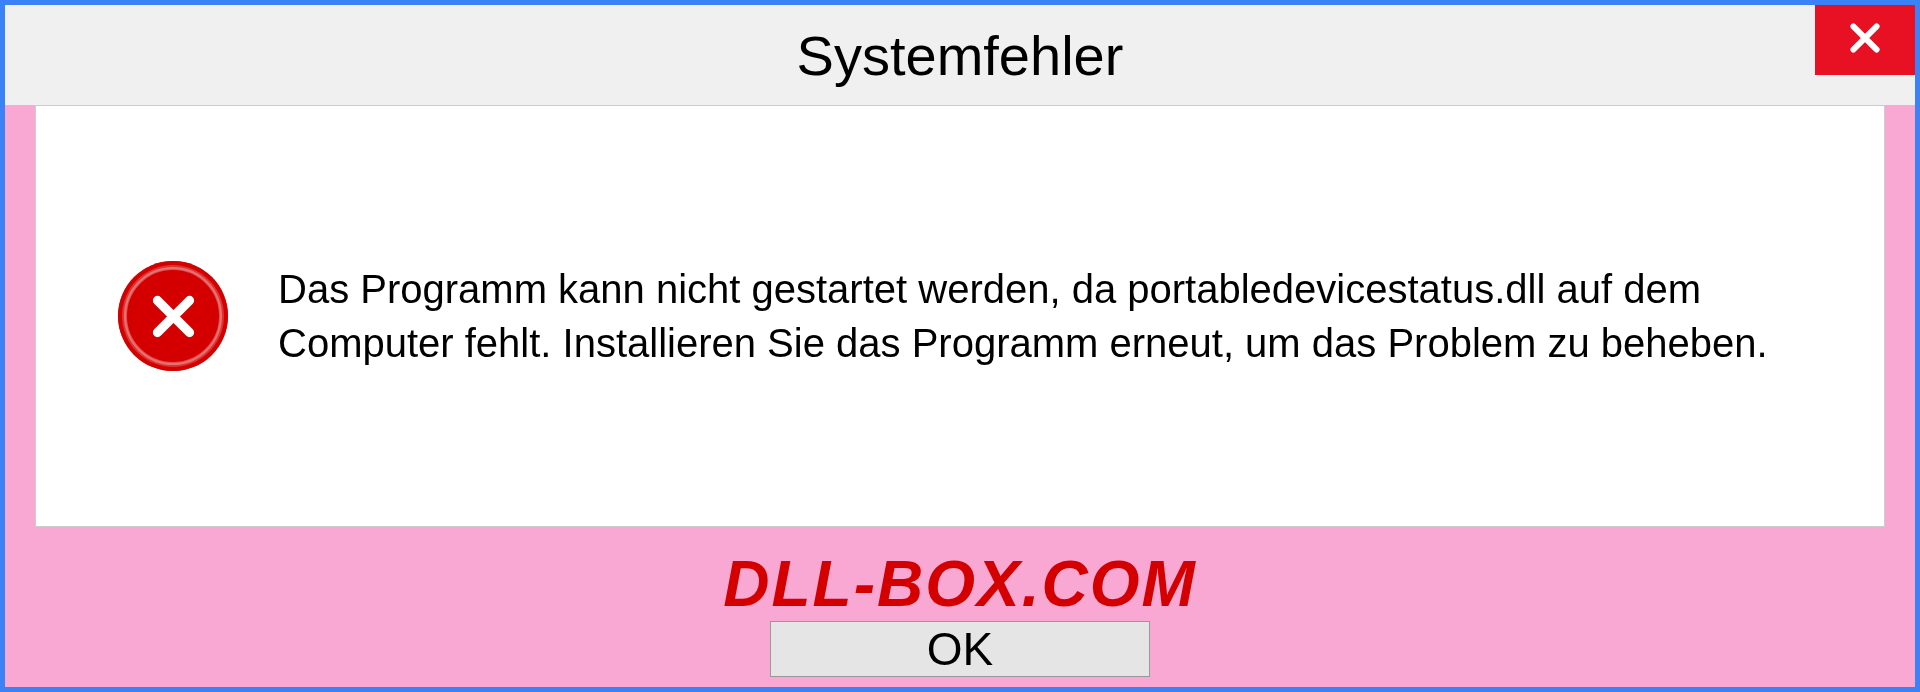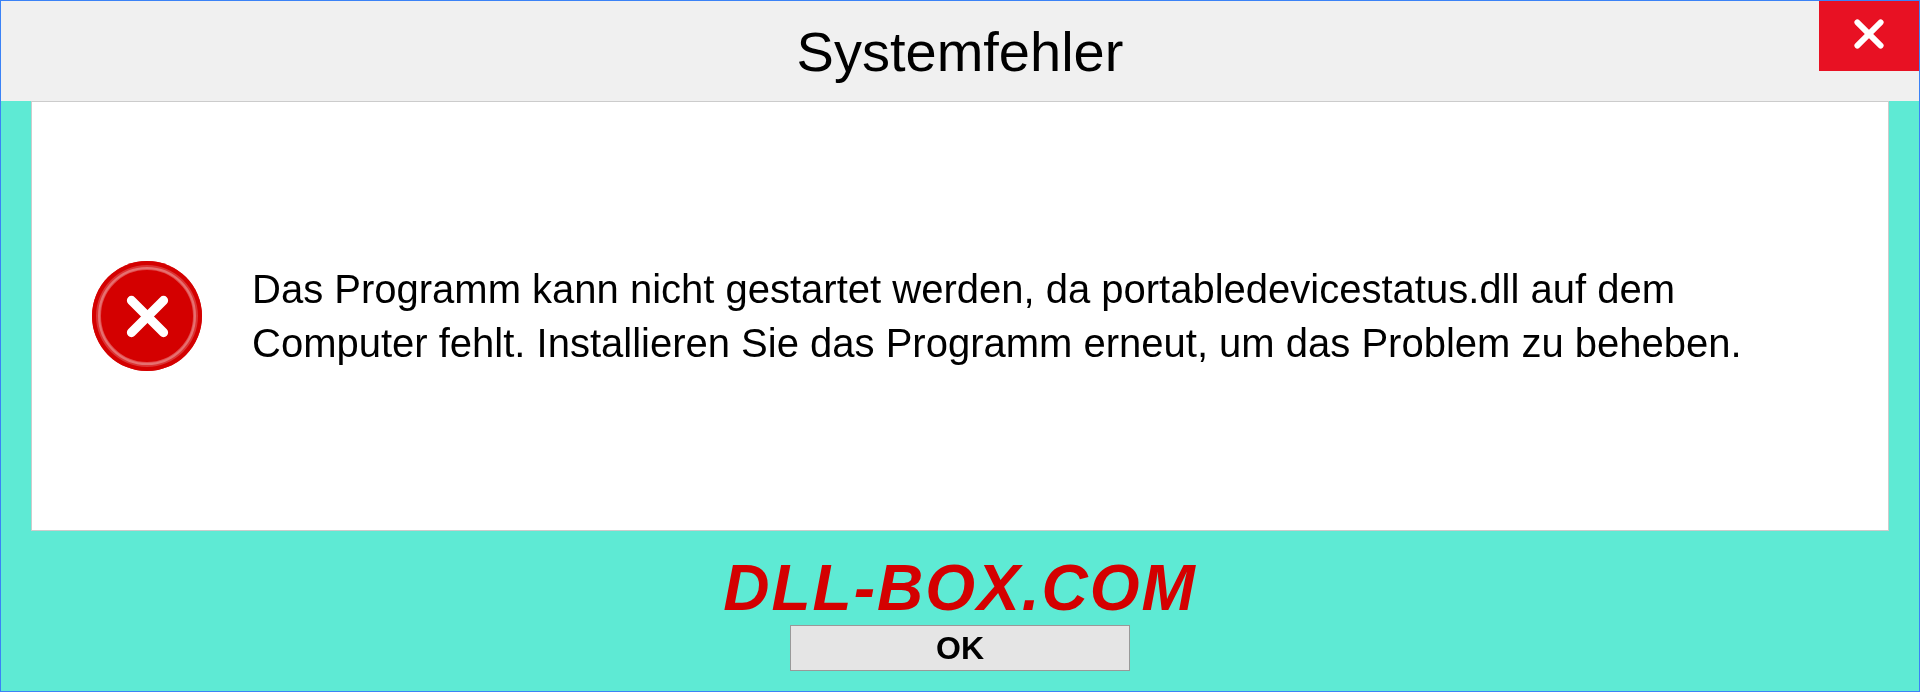--- a/index.html
+++ b/index.html
@@ -10,22 +10,22 @@
     body {
       font-family: "Segoe UI", Tahoma, Arial, sans-serif;
       background: #fff;
       width: 1920px;
       height: 692px;
       overflow: hidden;
     }
     .dialog {
       width: 100%;
       height: 100%;
-      background: #5eead4;
-      border: 1px solid #3b82f6;
+      background: #f9a8d4;
+      border: 5px solid #3b82f6;
       position: relative;
       display: flex;
       flex-direction: column;
     }
     .titlebar {
       height: 100px;
       display: flex;
       align-items: center;
       justify-content: center;
       position: relative;
@@ -52,21 +52,21 @@
       width: 40px;
       height: 40px;
     }
     .content-panel {
       margin: 0 30px 20px 30px;
       background: #fff;
       border: 1px solid #ccc;
       flex: 1;
       display: flex;
       align-items: center;
-      padding: 60px 80px 60px 60px;
+      padding: 60px 80px 60px 82px;
     }
     .error-icon-wrap {
       flex: 0 0 auto;
       margin-right: 50px;
     }
     .error-icon {
       width: 110px;
       height: 110px;
       border-radius: 50%;
       background: #d40000;
@@ -104,32 +104,31 @@
     }
     .watermark {
       font-size: 64px;
       font-weight: 900;
       color: #d40000;
       font-style: italic;
       letter-spacing: 2px;
       font-family: Arial, sans-serif;
     }
     .ok-btn {
-      width: 340px;
+      width: 380px;
       height: 80px;
       background: #e5e5e5;
       border: 1px solid #999;
-      font-size: 32px;
+      font-size: 46px;
       color: #000;
       display: flex;
       align-items: center;
       justify-content: center;
       cursor: pointer;
       font-family: inherit;
-      font-weight: bold;
     }
   </style>
 </head>
 <body>
 
 <div class="dialog">
 
   <div class="titlebar">
     <div class="titlebar-title">Systemfehler</div>
     <div class="close-btn">

